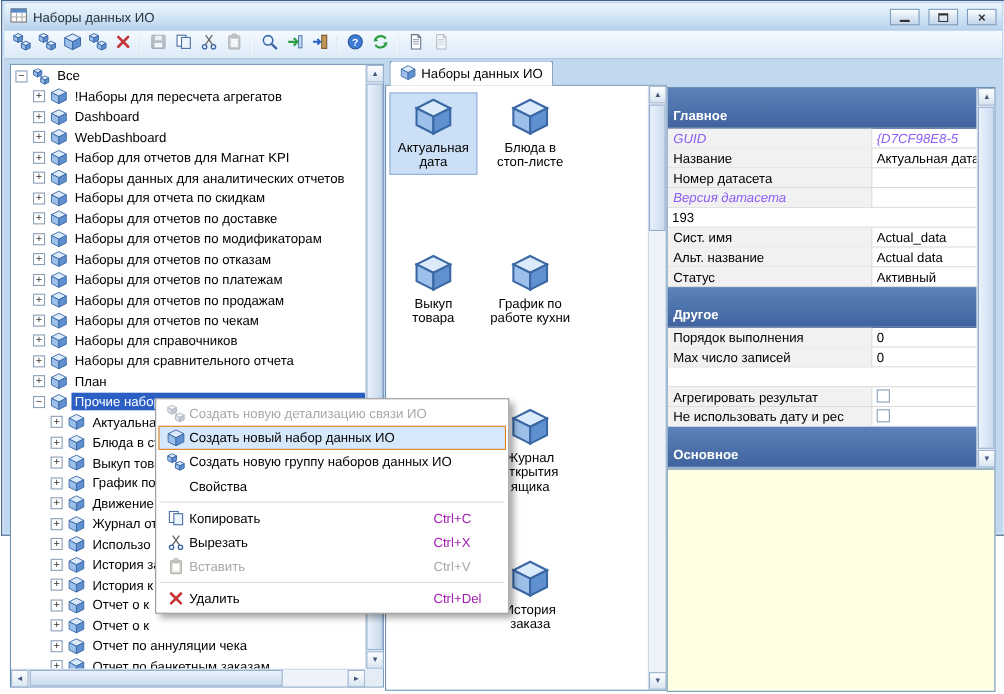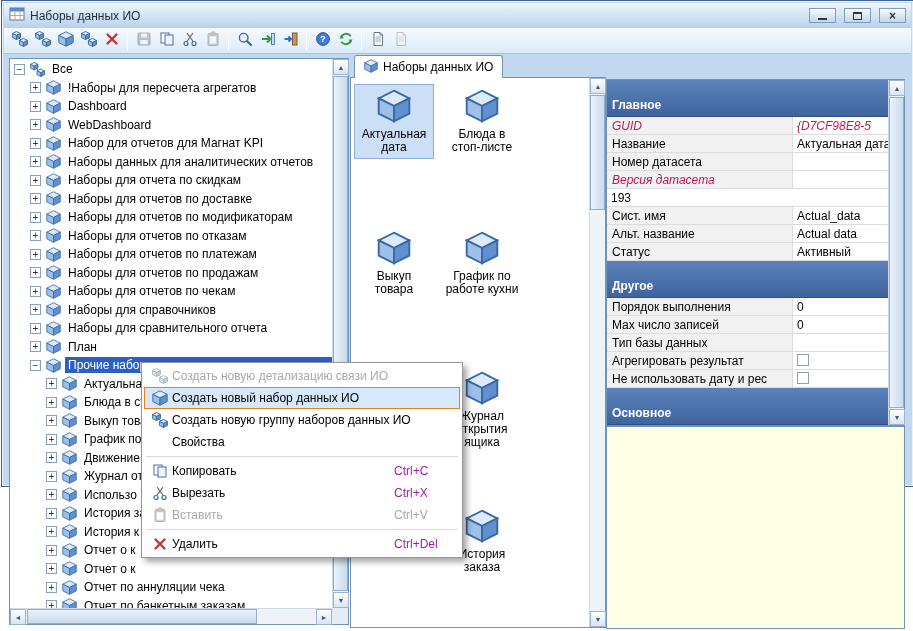--- a/index.html
+++ b/index.html
@@ -56,21 +56,21 @@
   .grid-item.selected{background:#cbdff6;border:1px solid #8fb0d8;}
   
   .props-panel{left:602px;top:25px;width:299px;height:347px;}
   .props-body{position:absolute;top:0;left:0;right:16px;bottom:0;overflow:hidden;}
   .prop-header{height:18px;background:linear-gradient(#5b82bb,#3f639e);color:#fff;font-weight:bold;
                font-size:12px;padding:18px 5px;border-bottom:1px solid #31508a;white-space:nowrap;}
   .prop-row{display:flex;height:18px;border-bottom:1px solid #dcdcdc;font-size:12px;}
   .prop-label{width:186px;min-width:186px;background:#f1f1f1;border-right:1px solid #dcdcdc;padding:2px 5px;
               white-space:nowrap;overflow:hidden;}
   .prop-value{flex:1;padding:2px 4px;white-space:nowrap;overflow:hidden;}
-  .muted{color:#be185d;font-style:italic;}
+  .muted{color:#8b5cf6;font-style:italic;}
   .checkbox{width:12px;height:12px;border:1px solid #8aa0b8;background:#fff;display:inline-block;}
   .desc-area{left:602px;top:372px;width:299px;height:203px;background:#ffffe3;}
   
   .context-menu{position:absolute;left:139px;top:361px;width:322px;background:#fff;border:1px solid #979797;
                 box-shadow:4px 4px 6px rgba(0,0,0,.35);padding:2px;z-index:50;}
   .menu-item{height:22px;display:flex;align-items:center;font-size:12px;padding:0 3px;white-space:nowrap;
              border:1px solid transparent;}
   .menu-icon{width:24px;min-width:24px;display:flex;justify-content:center;align-items:center;}
   .menu-label{flex:1;overflow:hidden;}
   .menu-shortcut{width:62px;min-width:62px;text-align:left;color:#a21caf;}
@@ -779,21 +779,20 @@
           <div class="prop-header">Другое</div>
           <div class="prop-row">
             <div class="prop-label">Порядок выполнения</div>
             <div class="prop-value">0</div>
           </div>
           <div class="prop-row">
             <div class="prop-label">Max число записей</div>
             <div class="prop-value">0</div>
           </div>
           <div class="prop-row">
-            <div class="prop-label">Тип базы данных</div>
             <div class="prop-value"></div>
           </div>
           <div class="prop-row">
             <div class="prop-label">Агрегировать результат</div>
             <div class="prop-value"><span class="checkbox"></span></div>
           </div>
           <div class="prop-row">
             <div class="prop-label">Не использовать дату и рес</div>
             <div class="prop-value"><span class="checkbox"></span></div>
           </div>

